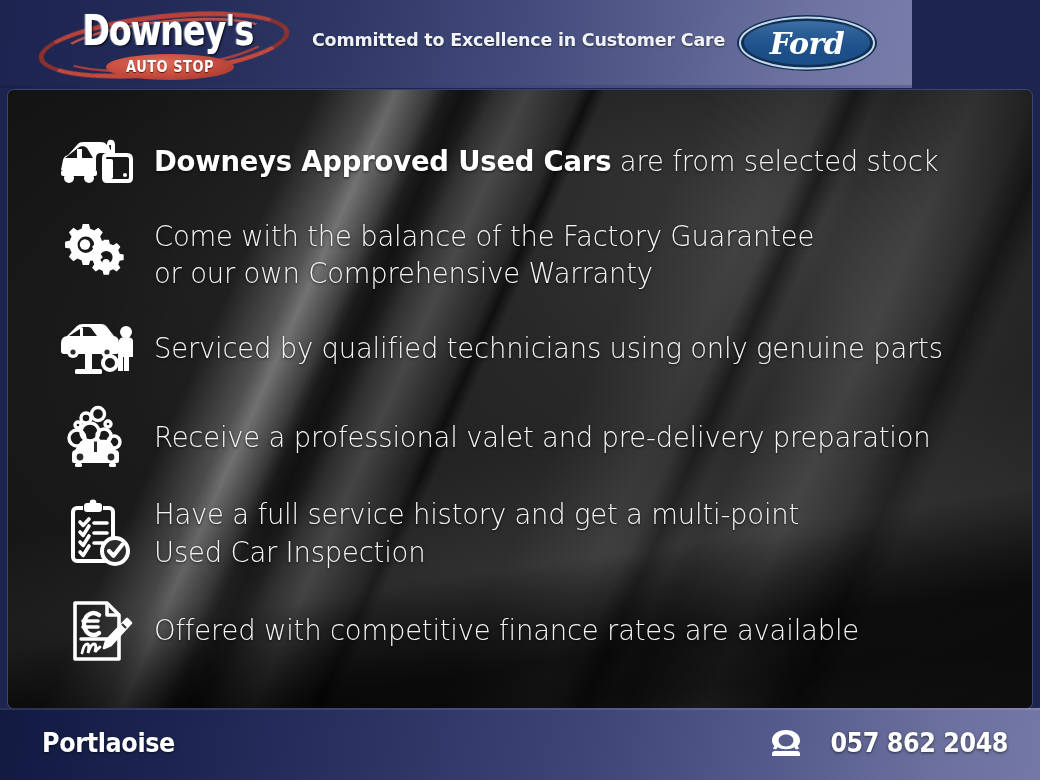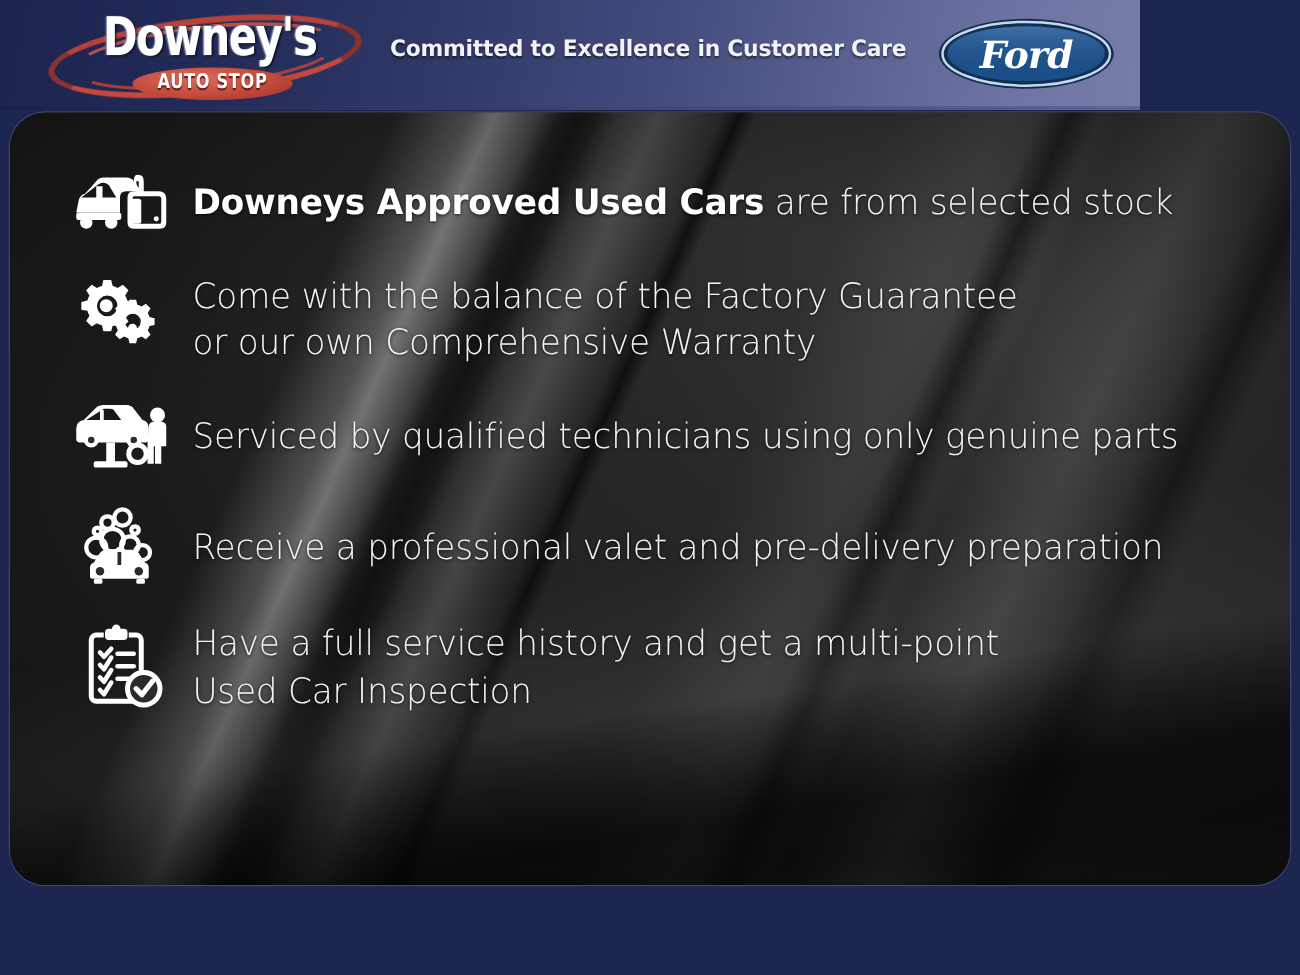--- a/index.html
+++ b/index.html
@@ -138,35 +138,35 @@
     color: #f2f3f8;
     text-shadow: 0 1px 2px rgba(0,0,0,.55);
     transform: scaleX(0.97);
     transform-origin: left top;
     white-space: nowrap;
   }
 
   
   #logo-ford {
     position: absolute;
-    right: 20px;
+    right: 34px;
     top: 14px;
     width: 142px;
     height: 58px;
   }
   #logo-ford svg { display: block; }
 
   
   #panel {
     position: absolute;
     left: 8px;
     top: 90px;
     width: 1024px;
     height: 618px;
-    border-radius: 28px;
+    border-radius: 6px;
     overflow: hidden;
     background: #2c2c2c;
     box-shadow: 0 0 0 1px rgba(120,130,170,.35);
   }
   
   .bg-base {
     position: absolute; inset: 0;
     background:
       radial-gradient(ellipse 70% 90% at 78% 20%, #3a3a3a 0%, #282828 45%, #1c1c1c 100%),
       #262626;
@@ -456,18 +456,49 @@
             <circle cx="48" cy="52" r="13" fill="#2b2b2b" stroke="#ffffff" stroke-width="4"></circle>
             <path d="M42 52 l4.5 4.8 L55 46" stroke="#ffffff" stroke-width="4.2" stroke-linecap="round" stroke-linejoin="round"></path>
           </svg>
         </div>
         <div class="feature-text">
           <span>Have a full service history and get a multi-point</span>
           <span class="line2">Used Car Inspection</span>
         </div>
       </div>
 
+      <div class="feature">
+        <div class="feature-icon">
+          <svg width="66" height="68" viewBox="0 0 66 68" fill="none" stroke="#ffffff" stroke-width="3.6">
+            <path d="M8 6 H40 L52 18 V62 H8 Z" stroke-linejoin="round"></path>
+            <path d="M40 6 V18 H52" stroke-linejoin="round"></path>
+            <path d="M32 18 a9.5 11 0 1 0 0 18" stroke-width="4.4" stroke-linecap="round"></path>
+            <path d="M16 24 H31" stroke-width="3.6" stroke-linecap="round"></path>
+            <path d="M16 30 H31" stroke-width="3.6" stroke-linecap="round"></path>
+            <path d="M14 42 H44" stroke-width="3.4" stroke-linecap="round"></path>
+            <path d="M15 56 q2-9 5-9 q3 0 1 9 q3-9 6-9 q3 0 1 8 q2-3 5-5" stroke-width="2.8" stroke-linecap="round" fill="none"></path>
+            <path d="M60 22 l4 4 -20 22 -7 3 2-7 Z" fill="#ffffff" stroke="#ffffff" stroke-width="2.6" stroke-linejoin="round"></path>
+            <path d="M55 27 l4 4" stroke="#2b2b2b" stroke-width="2.2"></path>
+          </svg>
+        </div>
+        <div class="feature-text">
+          <span>Offered with competitive finance rates are available</span>
+        </div>
+      </div>
 
     </div>
   </div>
 
+  <div id="footer">
+    <div id="footer-location">Portlaoise</div>
+    <div id="footer-contact">
+      <span id="phone-icon">
+        <svg width="34" height="30" viewBox="0 0 34 30" fill="#ffffff">
+          <path d="M17 2 C9 2 3 6.5 3 12.5 c0 2.2 .9 4 2.4 5.4 l-1.6 2.6 3.4 1.1 1.2-2.4 a18 18 0 0 0 8.6 2 a18 18 0 0 0 8.6-2 l1.2 2.4 3.4-1.1 -1.6-2.6 C30.1 16.5 31 14.7 31 12.5 31 6.5 25 2 17 2 Z
+                   M17 6.6 c4.1 0 7.4 2.6 7.4 5.9 0 3.3-3.3 5.9-7.4 5.9 s-7.4-2.6-7.4-5.9 C9.6 9.2 12.9 6.6 17 6.6 Z"></path>
+          <path d="M6 23 h22 a3 3 0 0 1 3 3 v2 H3 v-2 a3 3 0 0 1 3-3 Z"></path>
+        </svg>
+      </span>
+      <span id="footer-phone">057 862 2048</span>
+    </div>
+  </div>
 
 </div>
 
 </body></html>

